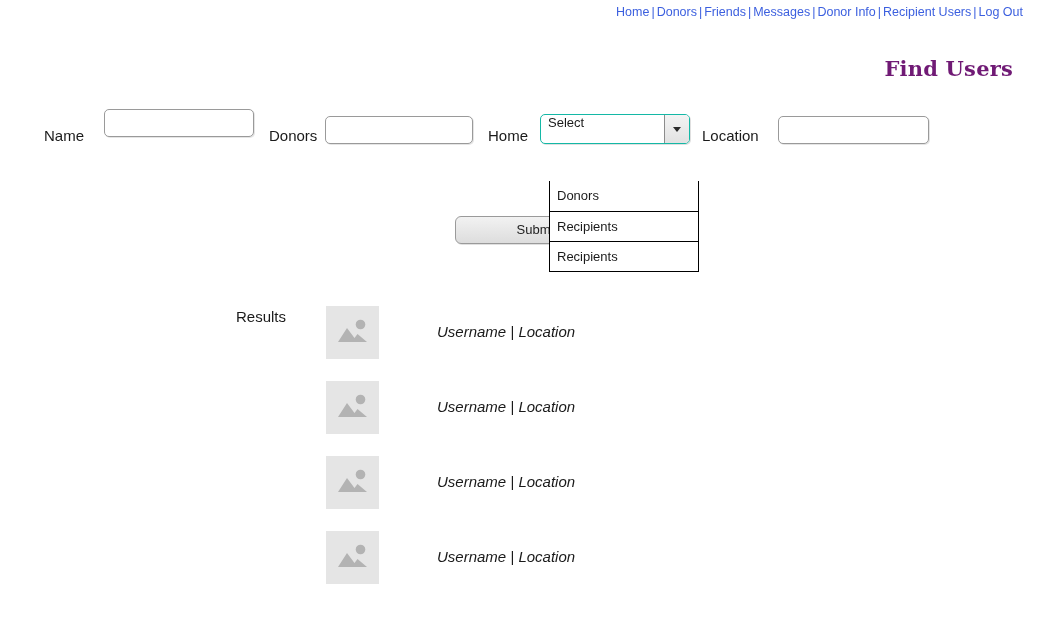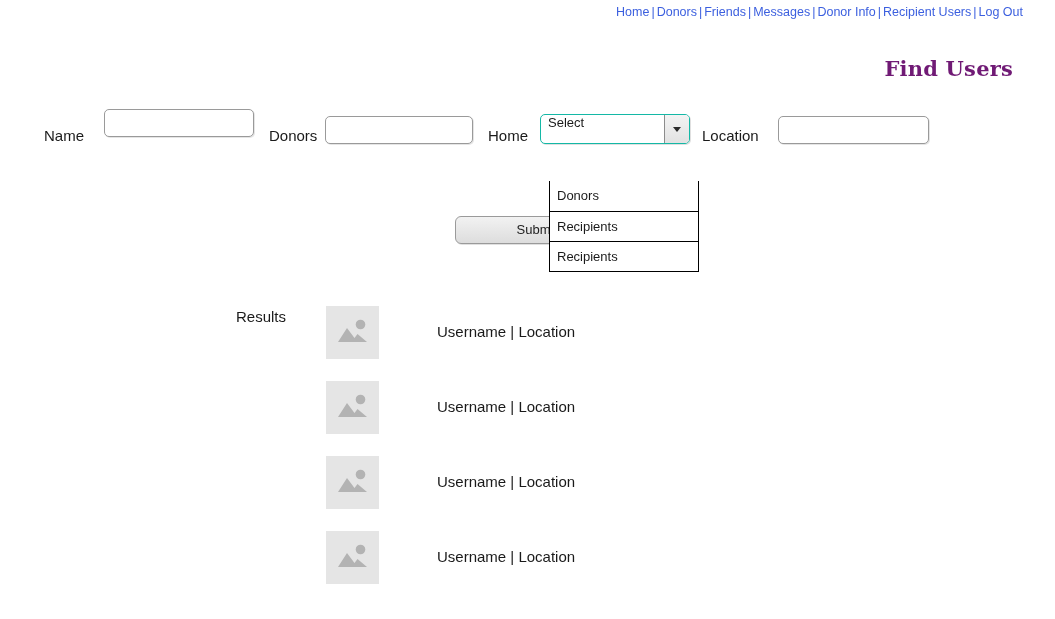--- a/index.html
+++ b/index.html
@@ -180,20 +180,21 @@
   }
   .results-list {
     position: absolute;
     left: 0;
     top: 306px;
     width: 1055px;
   }
   .result-row {
     position: relative;
     height: 75px;
+    font-style: italic;
   }
   .thumb {
     position: absolute;
     left: 326px;
     top: 0;
     width: 53px;
     height: 53px;
     background: #e5e5e5;
     display: block;
   }

